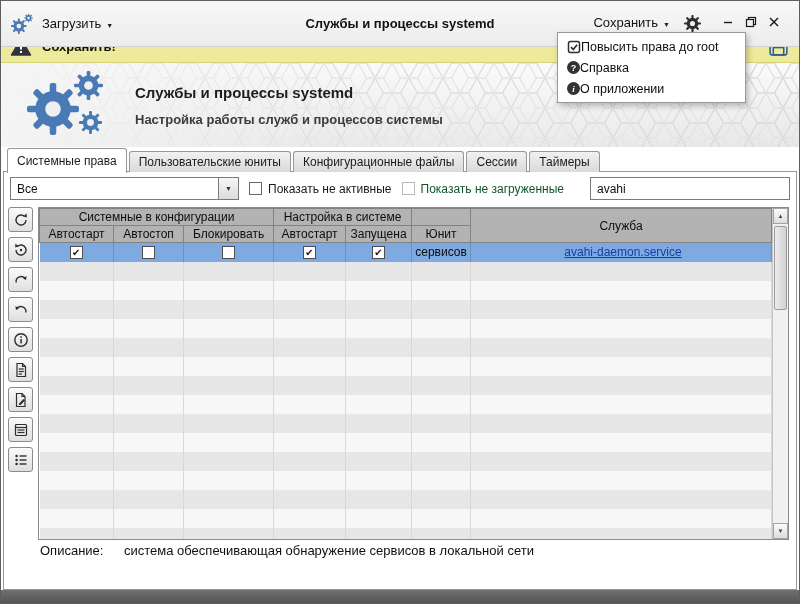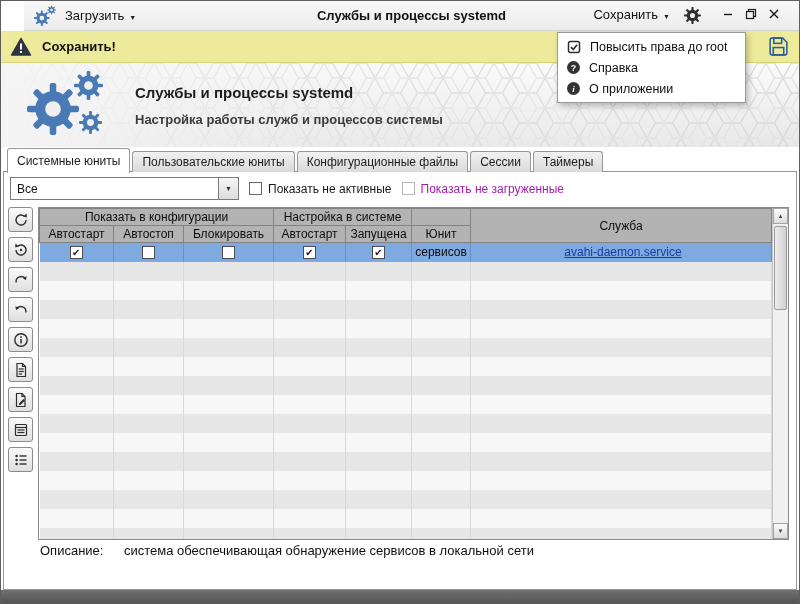--- a/index.html
+++ b/index.html
@@ -1,20 +1,20 @@
 <!DOCTYPE html>
 <html><head>
 <meta charset="utf-8">
 <style>
   *{margin:0;padding:0;box-sizing:border-box;font-family:"Liberation Sans","DejaVu Sans",sans-serif;}
   html,body{width:800px;height:604px;background:#fff;overflow:hidden;}
   .window{position:relative;width:800px;height:604px;border:1px solid #5e5e5e;background:#fff;overflow:hidden;}
 
   
-  .titlebar{position:absolute;top:0;left:0;right:0;height:30px;background:linear-gradient(#f8f8f8,#ececec);border-bottom:1px solid #d2d2d2;display:flex;align-items:center;z-index:10;margin-left:23px;}
+  .titlebar{position:absolute;top:0;left:0;right:0;height:46px;background:linear-gradient(#f8f8f8,#ececec);border-bottom:1px solid #d2d2d2;display:flex;align-items:center;z-index:10;}
   .tb-left{display:flex;align-items:center;gap:9px;padding-left:10px;z-index:2;}
   .tb-title{position:absolute;left:0;right:0;text-align:center;font-weight:bold;font-size:13px;color:#111;}
   .tb-right{margin-left:auto;display:flex;align-items:flex-start;gap:14px;padding-right:18px;z-index:2;}
   .menu-btn{display:flex;align-items:center;gap:5px;font-size:13px;color:#111;cursor:default;}
   .caret::after{content:"▼";font-size:7px;color:#222;}
   .winctl{display:flex;align-items:center;gap:9px;margin-left:6px;}
   .wc{display:flex;align-items:center;justify-content:center;width:14px;height:14px;}
 
   
   .warnbar{position:absolute;top:30px;left:0;right:0;height:32px;background:#edea9b;border-bottom:1px solid #d6d278;display:flex;align-items:center;gap:10px;padding:0 9px;z-index:5;}
@@ -36,21 +36,21 @@
   
   .pane{position:absolute;top:170px;left:2px;right:2px;bottom:13px;background:#fff;border:1px solid #979797;z-index:4;}
 
   
   .filterbar{position:absolute;top:5px;left:6px;right:6px;height:23px;display:flex;align-items:center;gap:10px;}
   .combo{width:229px;height:23px;border:1px solid #7a7a7a;background:#fff;display:flex;align-items:center;position:relative;font-size:12px;padding-left:6px;color:#111;}
   .combo-btn{position:absolute;right:0;top:0;bottom:0;width:20px;border-left:1px solid #7a7a7a;background:linear-gradient(#f6f6f6,#dcdcdc);display:flex;align-items:center;justify-content:center;}
   .combo-btn::after{content:"▼";font-size:7px;color:#333;}
   .chk{display:flex;align-items:center;gap:6px;font-size:12px;color:#1a1a1a;}
   .chk .box{width:13px;height:13px;border:1px solid #676767;background:#fff;flex:none;}
-  .chk.disabled{color:#a21caf;text-align:right;}
+  .chk.disabled{color:#14532d;text-align:right;}
   .chk.disabled .box{border-color:#b9b9b9;}
   .search{margin-left:auto;width:200px;height:23px;border:1px solid #7a7a7a;font-size:12px;padding:0 6px;background:#fff;color:#111;outline:none;border-radius:0;}
 
   
   .side-toolbar{position:absolute;left:4px;top:35px;width:26px;display:flex;flex-direction:column;gap:5px;}
   .tool-btn{width:25px;height:25px;border:1px solid #8b8b8b;border-radius:3px;background:linear-gradient(#fbfbfb,#dfdfdf);display:flex;align-items:center;justify-content:center;cursor:default;}
 
   
   .table-area{position:absolute;left:34px;top:35px;right:7px;height:333px;border:1px solid #8b8b8b;overflow:hidden;background:#fff;}
   table.svc{border-collapse:collapse;table-layout:fixed;width:calc(100% - 16px);font-size:12px;}
@@ -74,21 +74,21 @@
   
   .details{position:absolute;left:36px;top:371px;right:10px;font-size:13px;color:#101010;}
   .drow{display:flex;margin-bottom:10px;}
   .dlabel{width:84px;flex:none;}
 
   
   .bottom-strip{position:absolute;left:0;right:0;bottom:0;height:13px;background:linear-gradient(#707070,#555);z-index:8;}
 
   
   .menu-popup{position:absolute;left:556px;top:31px;width:189px;background:#fff;border:1px solid #9a9a9a;box-shadow:2px 3px 6px rgba(0,0,0,.25);z-index:40;padding:3px 0;}
-  .menu-item{display:flex;align-items:center;gap:9px;height:21px;padding:0 9px;font-size:12.5px;color:#0e0e0e;cursor:default;}
+  .menu-item{display:flex;align-items:center;gap:0;height:21px;padding:0 9px;font-size:12.5px;color:#0e0e0e;cursor:default;}
   .mi-circle{width:13px;height:13px;border-radius:50%;background:#333;color:#fff;font-size:9px;font-weight:bold;display:flex;align-items:center;justify-content:center;flex:none;}
   .icon-help::after{content:"?";}
   .icon-about::after{content:"i";font-family:"Liberation Serif",serif;font-style:italic;}
 </style>
 </head>
 <body>
 
 <svg width="0" height="0" style="position:absolute">
   <symbol id="gear" viewBox="0 0 24 24">
     <rect x="10.5" y="0" width="3" height="24" rx="1"></rect>
@@ -195,21 +195,21 @@
       </span>
       <div class="banner-text">
         <div class="banner-title">Службы и процессы systemd</div>
         <div class="banner-subtitle">Настройка работы служб и процессов системы</div>
       </div>
     </div>
   </div>
 
   <div class="tabs">
     <div class="tab active">
-        <span>Системные юниты</span>
+        <span>Системные права</span>
       </div>
     <div class="tab">
         <span>Пользовательские юниты</span>
       </div>
     <div class="tab">
         <span>Конфигурационные файлы</span>
       </div>
     <div class="tab">
         <span>Сессии</span>
       </div>
@@ -226,20 +226,21 @@
         <span class="combo-btn"></span>
       </div>
       <label class="chk">
         <span class="box"></span>
         <span>Показать не активные</span>
       </label>
       <label class="chk disabled">
         <span class="box"></span>
         <span>Показать не загруженные</span>
       </label>
+      <input class="search" type="text" value="avahi" style="">
     </div>
 
     <div class="side-toolbar">
       <div class="tool-btn">
         <svg width="16" height="16" viewBox="0 0 16 16" fill="none" stroke="#2e2e2e" stroke-width="1.4">
           <path d="M13 8a5 5 0 1 1-1.6-3.7"></path>
             <path d="M13.6 1.6l.2 3.8-3.6-.9z" fill="#2e2e2e" stroke="none"></path>
         </svg>
       </div>
       <div class="tool-btn">
@@ -310,21 +311,21 @@
           <col style="width:74px">
             <col style="width:70px">
             <col style="width:90px">
           <col style="width:72px">
             <col style="width:66px">
             <col style="width:59px">
             <col>
         </colgroup>
         <thead>
           <tr>
-            <th colspan="3">Показать в конфигурации</th>
+            <th colspan="3">Системные в конфигурации</th>
             <th colspan="2">Настройка в системе</th>
             <th></th>
             <th rowspan="2">Служба</th>
           </tr>
           <tr>
             <th>Автостарт</th>
             <th>Автостоп</th>
             <th>Блокировать</th>
             <th>Автостарт</th>
             <th>Запущена</th>

